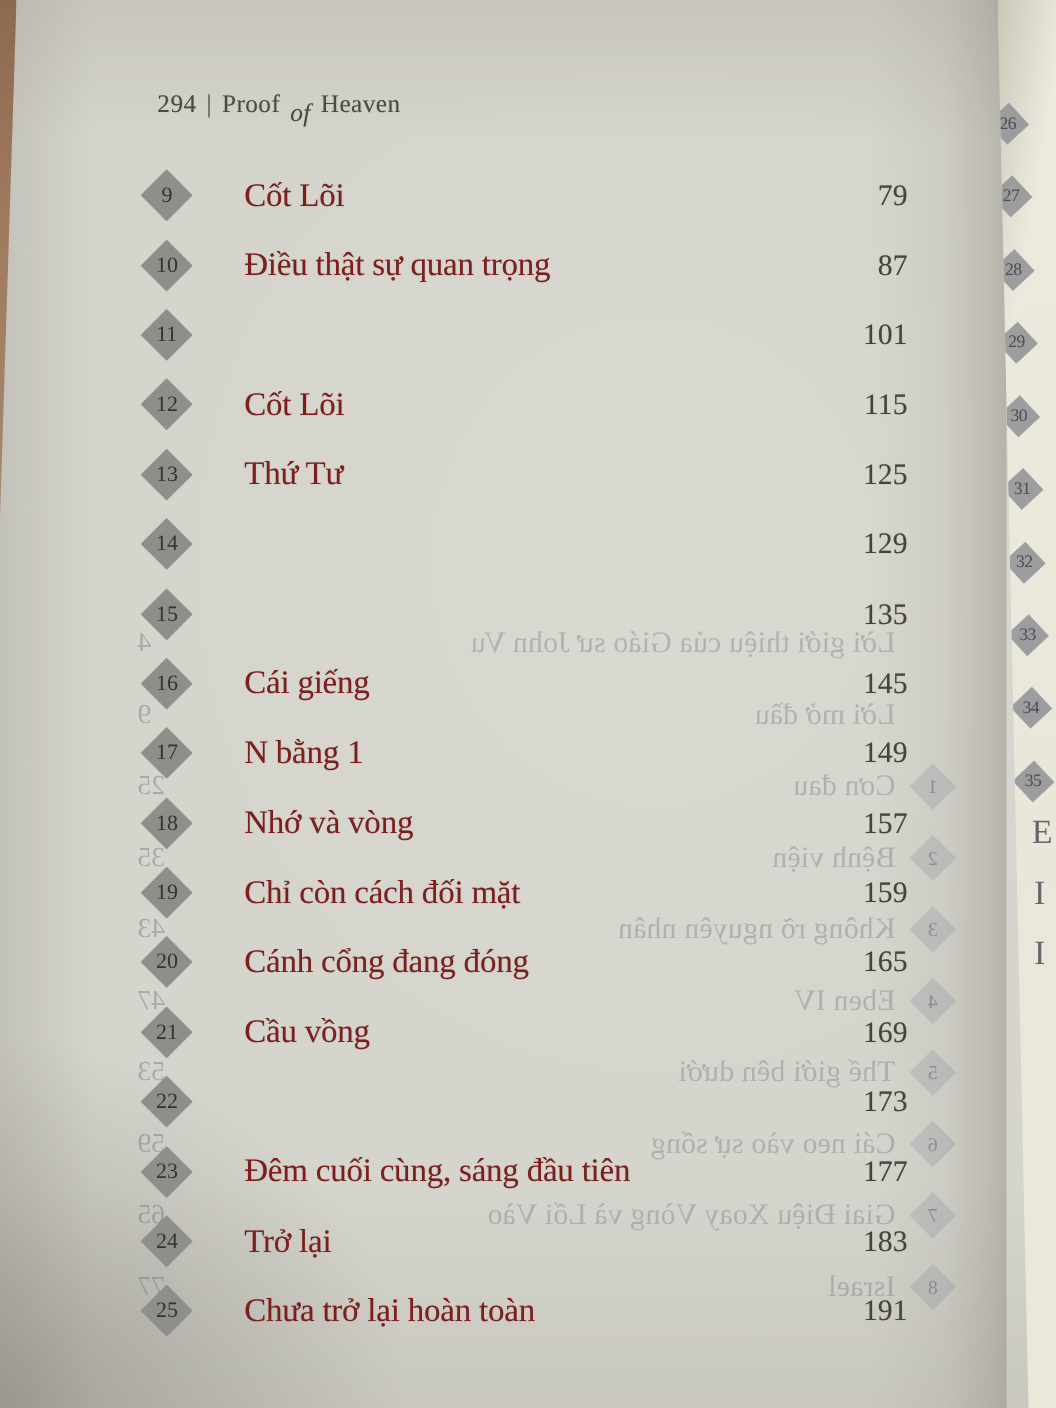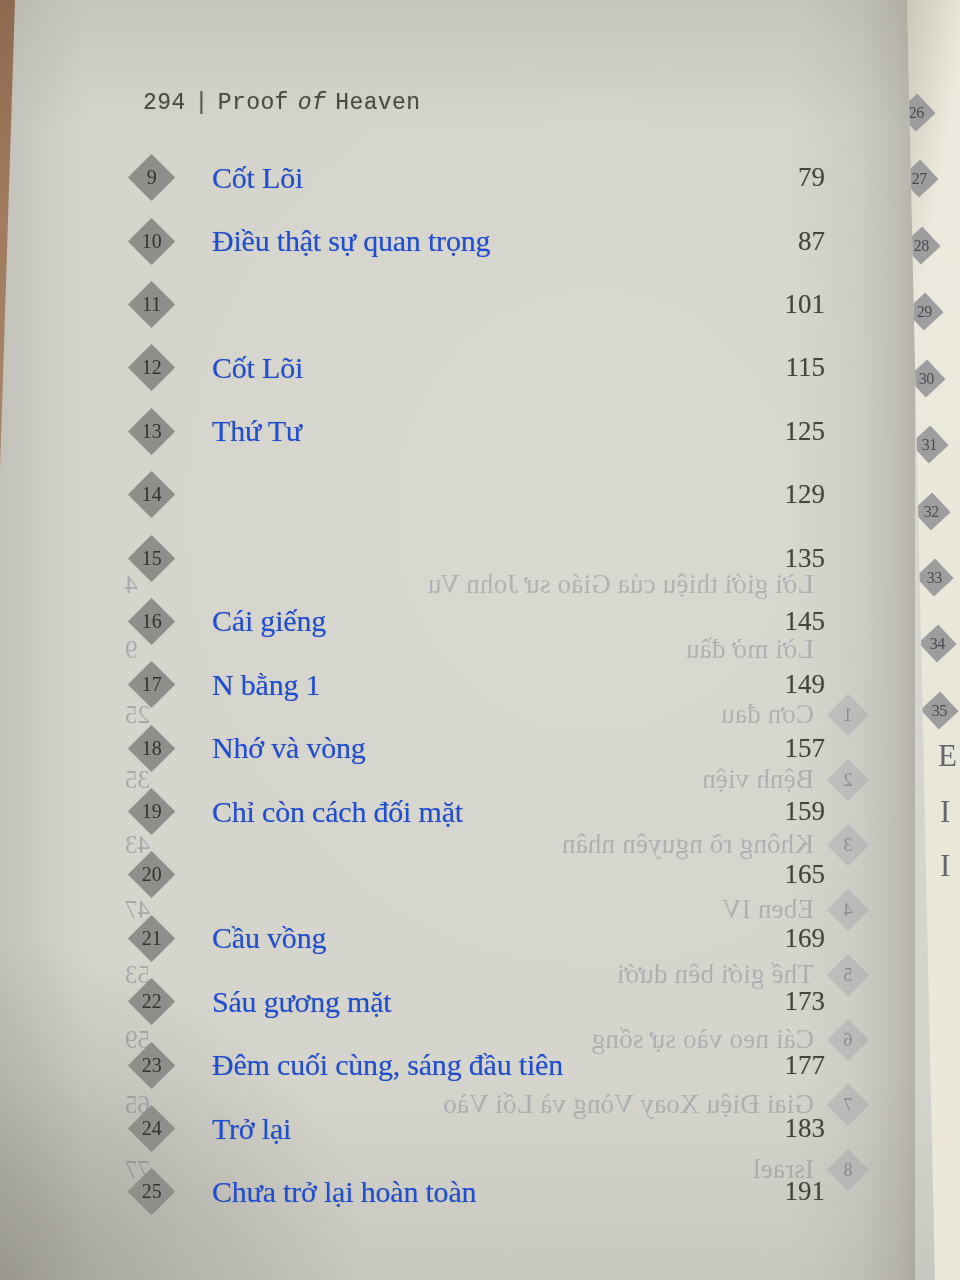--- a/index.html
+++ b/index.html
@@ -44,37 +44,36 @@
   }
   .facing-marker .fdm span{
     transform:rotate(-47deg);font-size:16px;color:#3c3f46;letter-spacing:-.5px;
   }
   .facing-letter{
     position:absolute;width:26px;font-size:31px;color:rgba(72,75,83,.82);
   }
   
   .header{
     position:absolute;left:143px;top:74px;z-index:3;
-    font-size:23px;color:#4b4a45;letter-spacing:.4px;display:flex;gap:9px;align-items:flex-end;
+    font-size:23px;color:#4b4a45;letter-spacing:.4px;display:flex;gap:9px;align-items:center;
     text-shadow:0 0 1px rgba(75,74,69,.35);
-    font-family:Liberation Mono, monospace;
   }
   .header .bar{font-weight:400;color:#55544e;}
   .header .it{font-style:italic;margin-top:16px;}
   
   .toc{position:absolute;left:128px;top:146px;width:697px;z-index:3;}
   .toc-row{display:flex;align-items:center;height:63.4px;}
   .dwrap{flex:0 0 46px;width:46px;display:flex;align-items:center;justify-content:center;}
   .dm{
     width:33px;height:33px;background:#8f8e8a;transform:rotate(45deg);
     display:flex;align-items:center;justify-content:center;box-shadow:0 0 1px rgba(90,88,84,.6);
   }
   .dm span{transform:rotate(-45deg);font-size:20px;color:#34332f;}
   .toc-title{
-    margin-left:38px;font-size:30px;color:#1d4ed8;letter-spacing:-.2px;
+    margin-left:48px;font-size:30px;color:#7f1d1d;letter-spacing:-.2px;
     text-shadow:0 0 1px rgba(59,57,53,.4);white-space:nowrap;
   }
   .toc-page{
     margin-left:auto;flex:0 0 82px;width:82px;text-align:right;font-size:27px;color:#45433e;
     text-shadow:0 0 1px rgba(69,67,62,.35);font-feature-settings:"onum" 1;
   }
   
   .ghost{
     position:absolute;left:125px;top:552px;width:745px;z-index:2;pointer-events:none;
     transform:scaleX(-1);filter:blur(.5px);color:rgba(108,117,133,.38);
@@ -283,38 +282,38 @@
       </span>
     <span class="toc-title">Chỉ còn cách đối mặt</span>
     <span class="toc-page">159</span>
   </div>
   <div class="toc-row">
     <span class="dwrap">
         <span class="dm">
           <span>20</span>
         </span>
       </span>
+    <span class="toc-title">Cánh cổng đang đóng</span>
     <span class="toc-page">165</span>
   </div>
   <div class="toc-row">
     <span class="dwrap">
         <span class="dm">
           <span>21</span>
         </span>
       </span>
     <span class="toc-title">Cầu vồng</span>
     <span class="toc-page">169</span>
   </div>
   <div class="toc-row">
     <span class="dwrap">
         <span class="dm">
           <span>22</span>
         </span>
       </span>
-    <span class="toc-title">Sáu gương mặt</span>
     <span class="toc-page">173</span>
   </div>
   <div class="toc-row">
     <span class="dwrap">
         <span class="dm">
           <span>23</span>
         </span>
       </span>
     <span class="toc-title">Đêm cuối cùng, sáng đầu tiên</span>
     <span class="toc-page">177</span>

